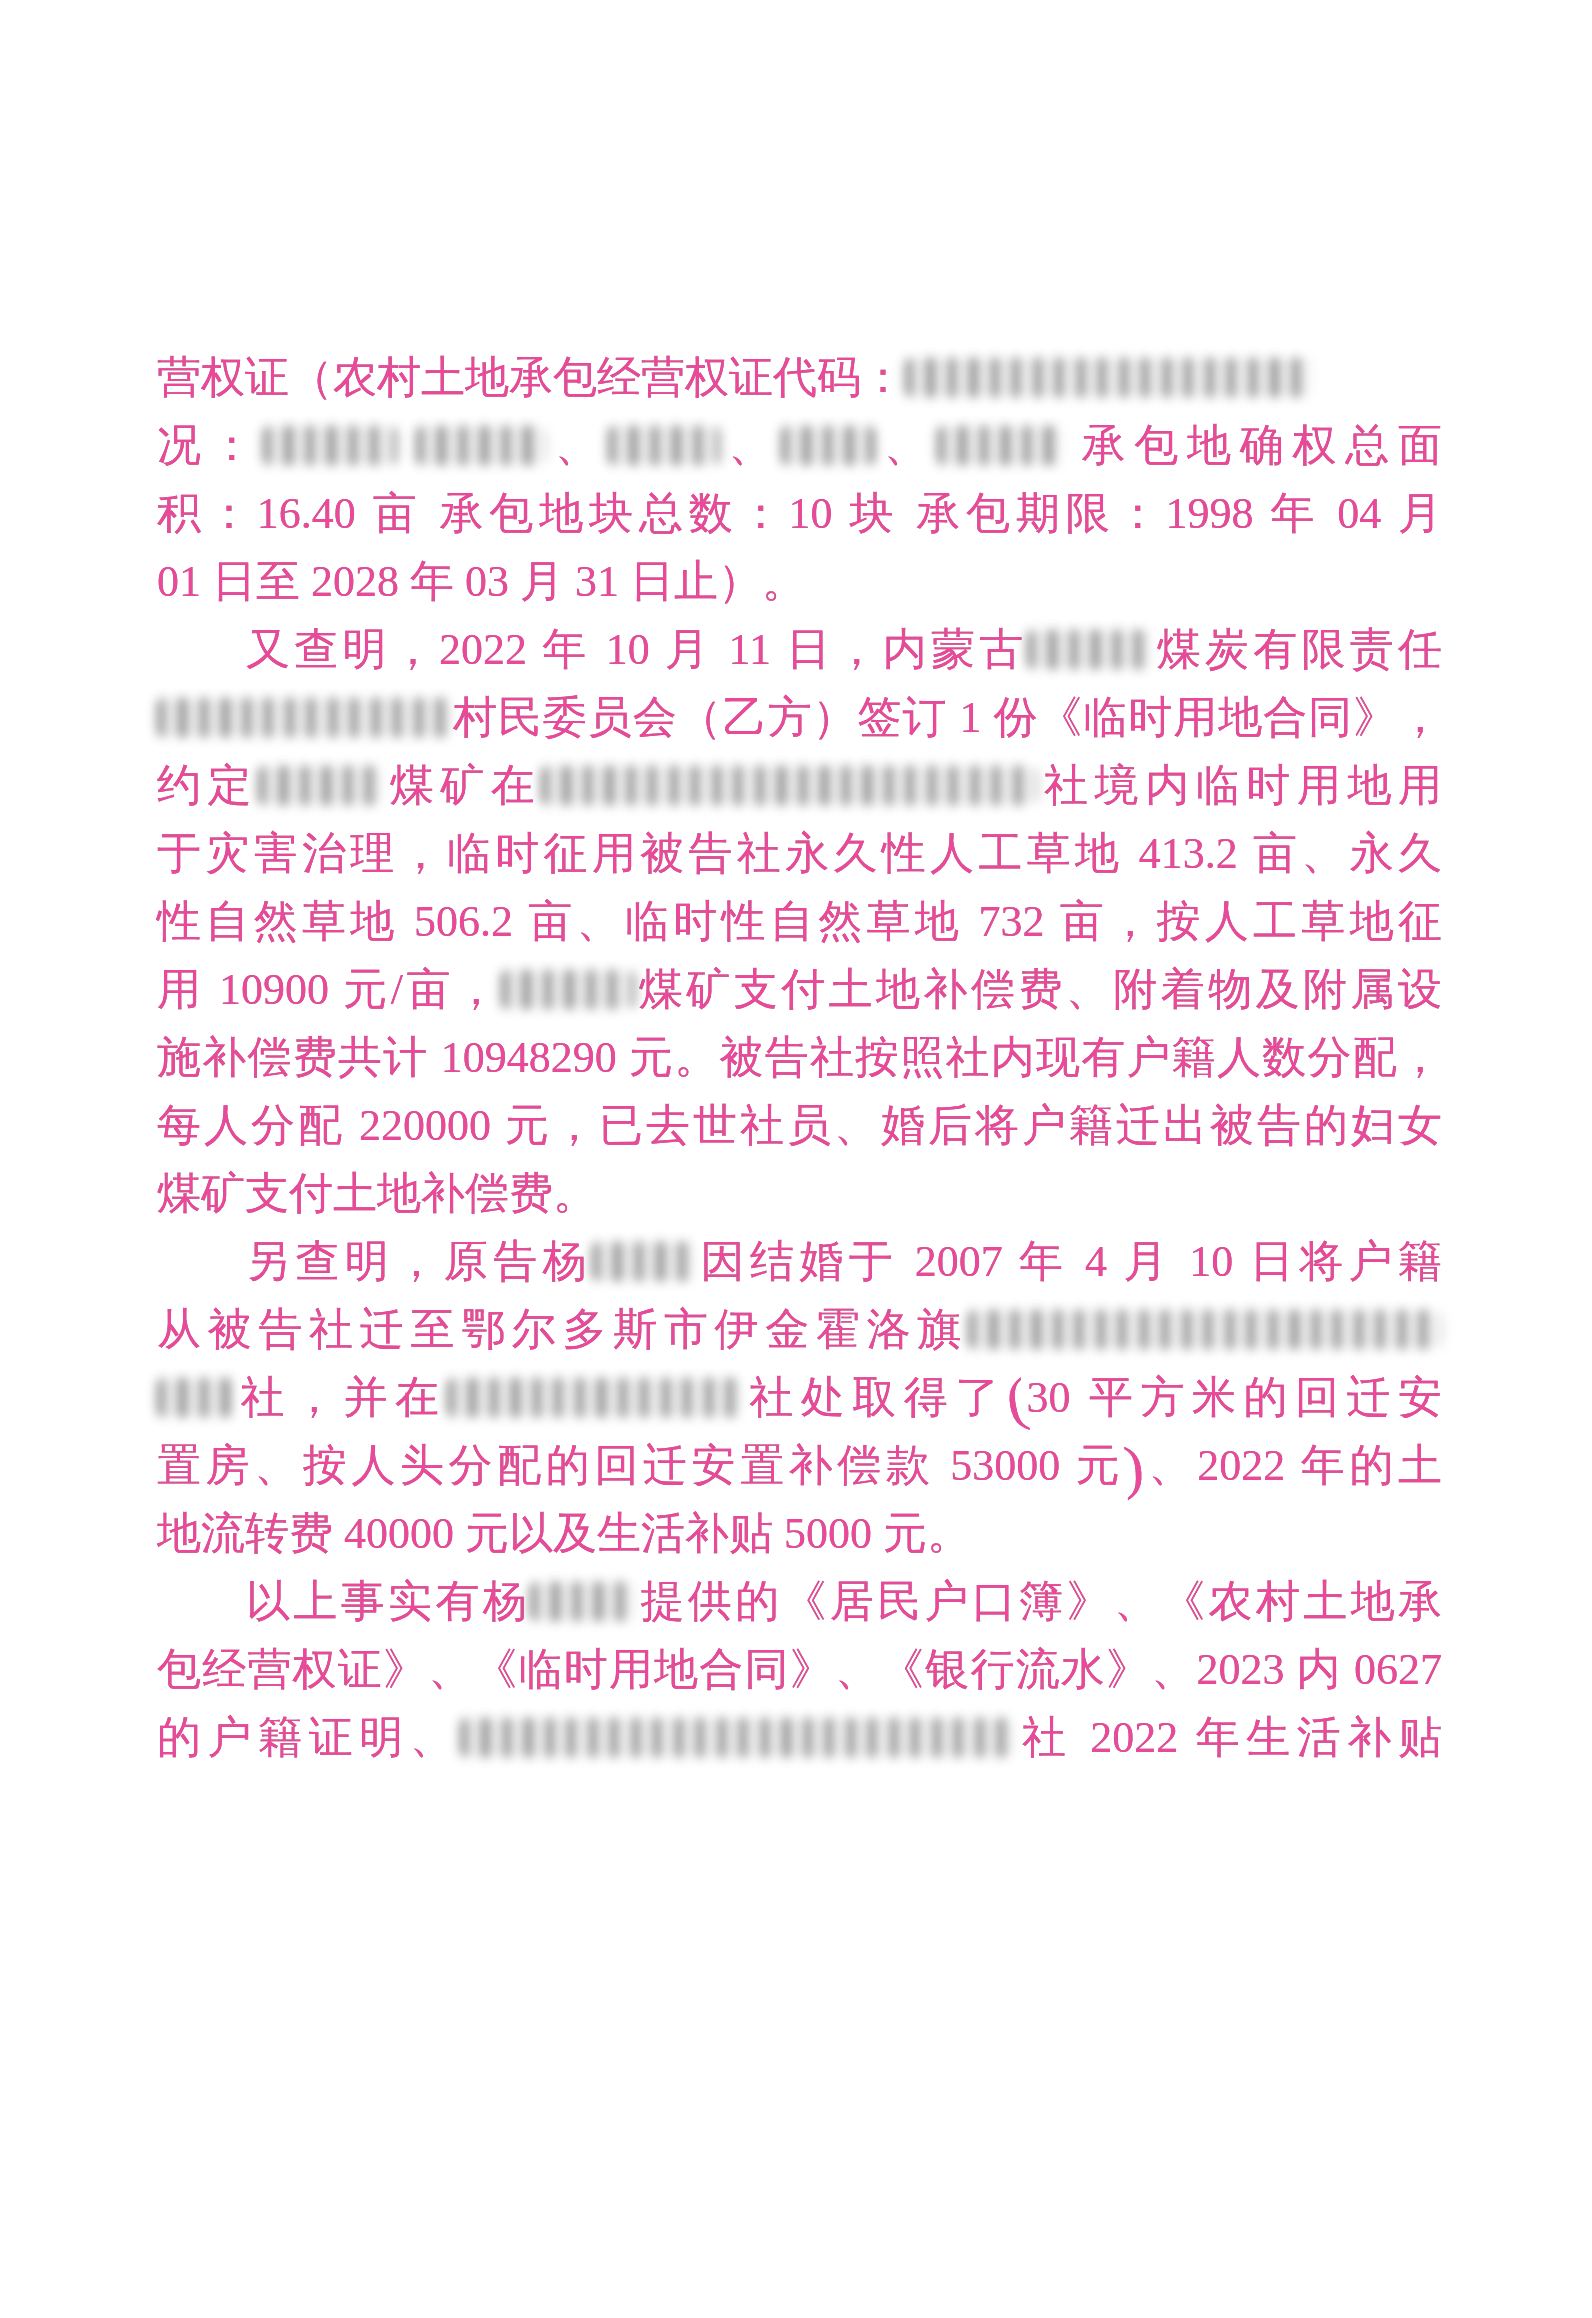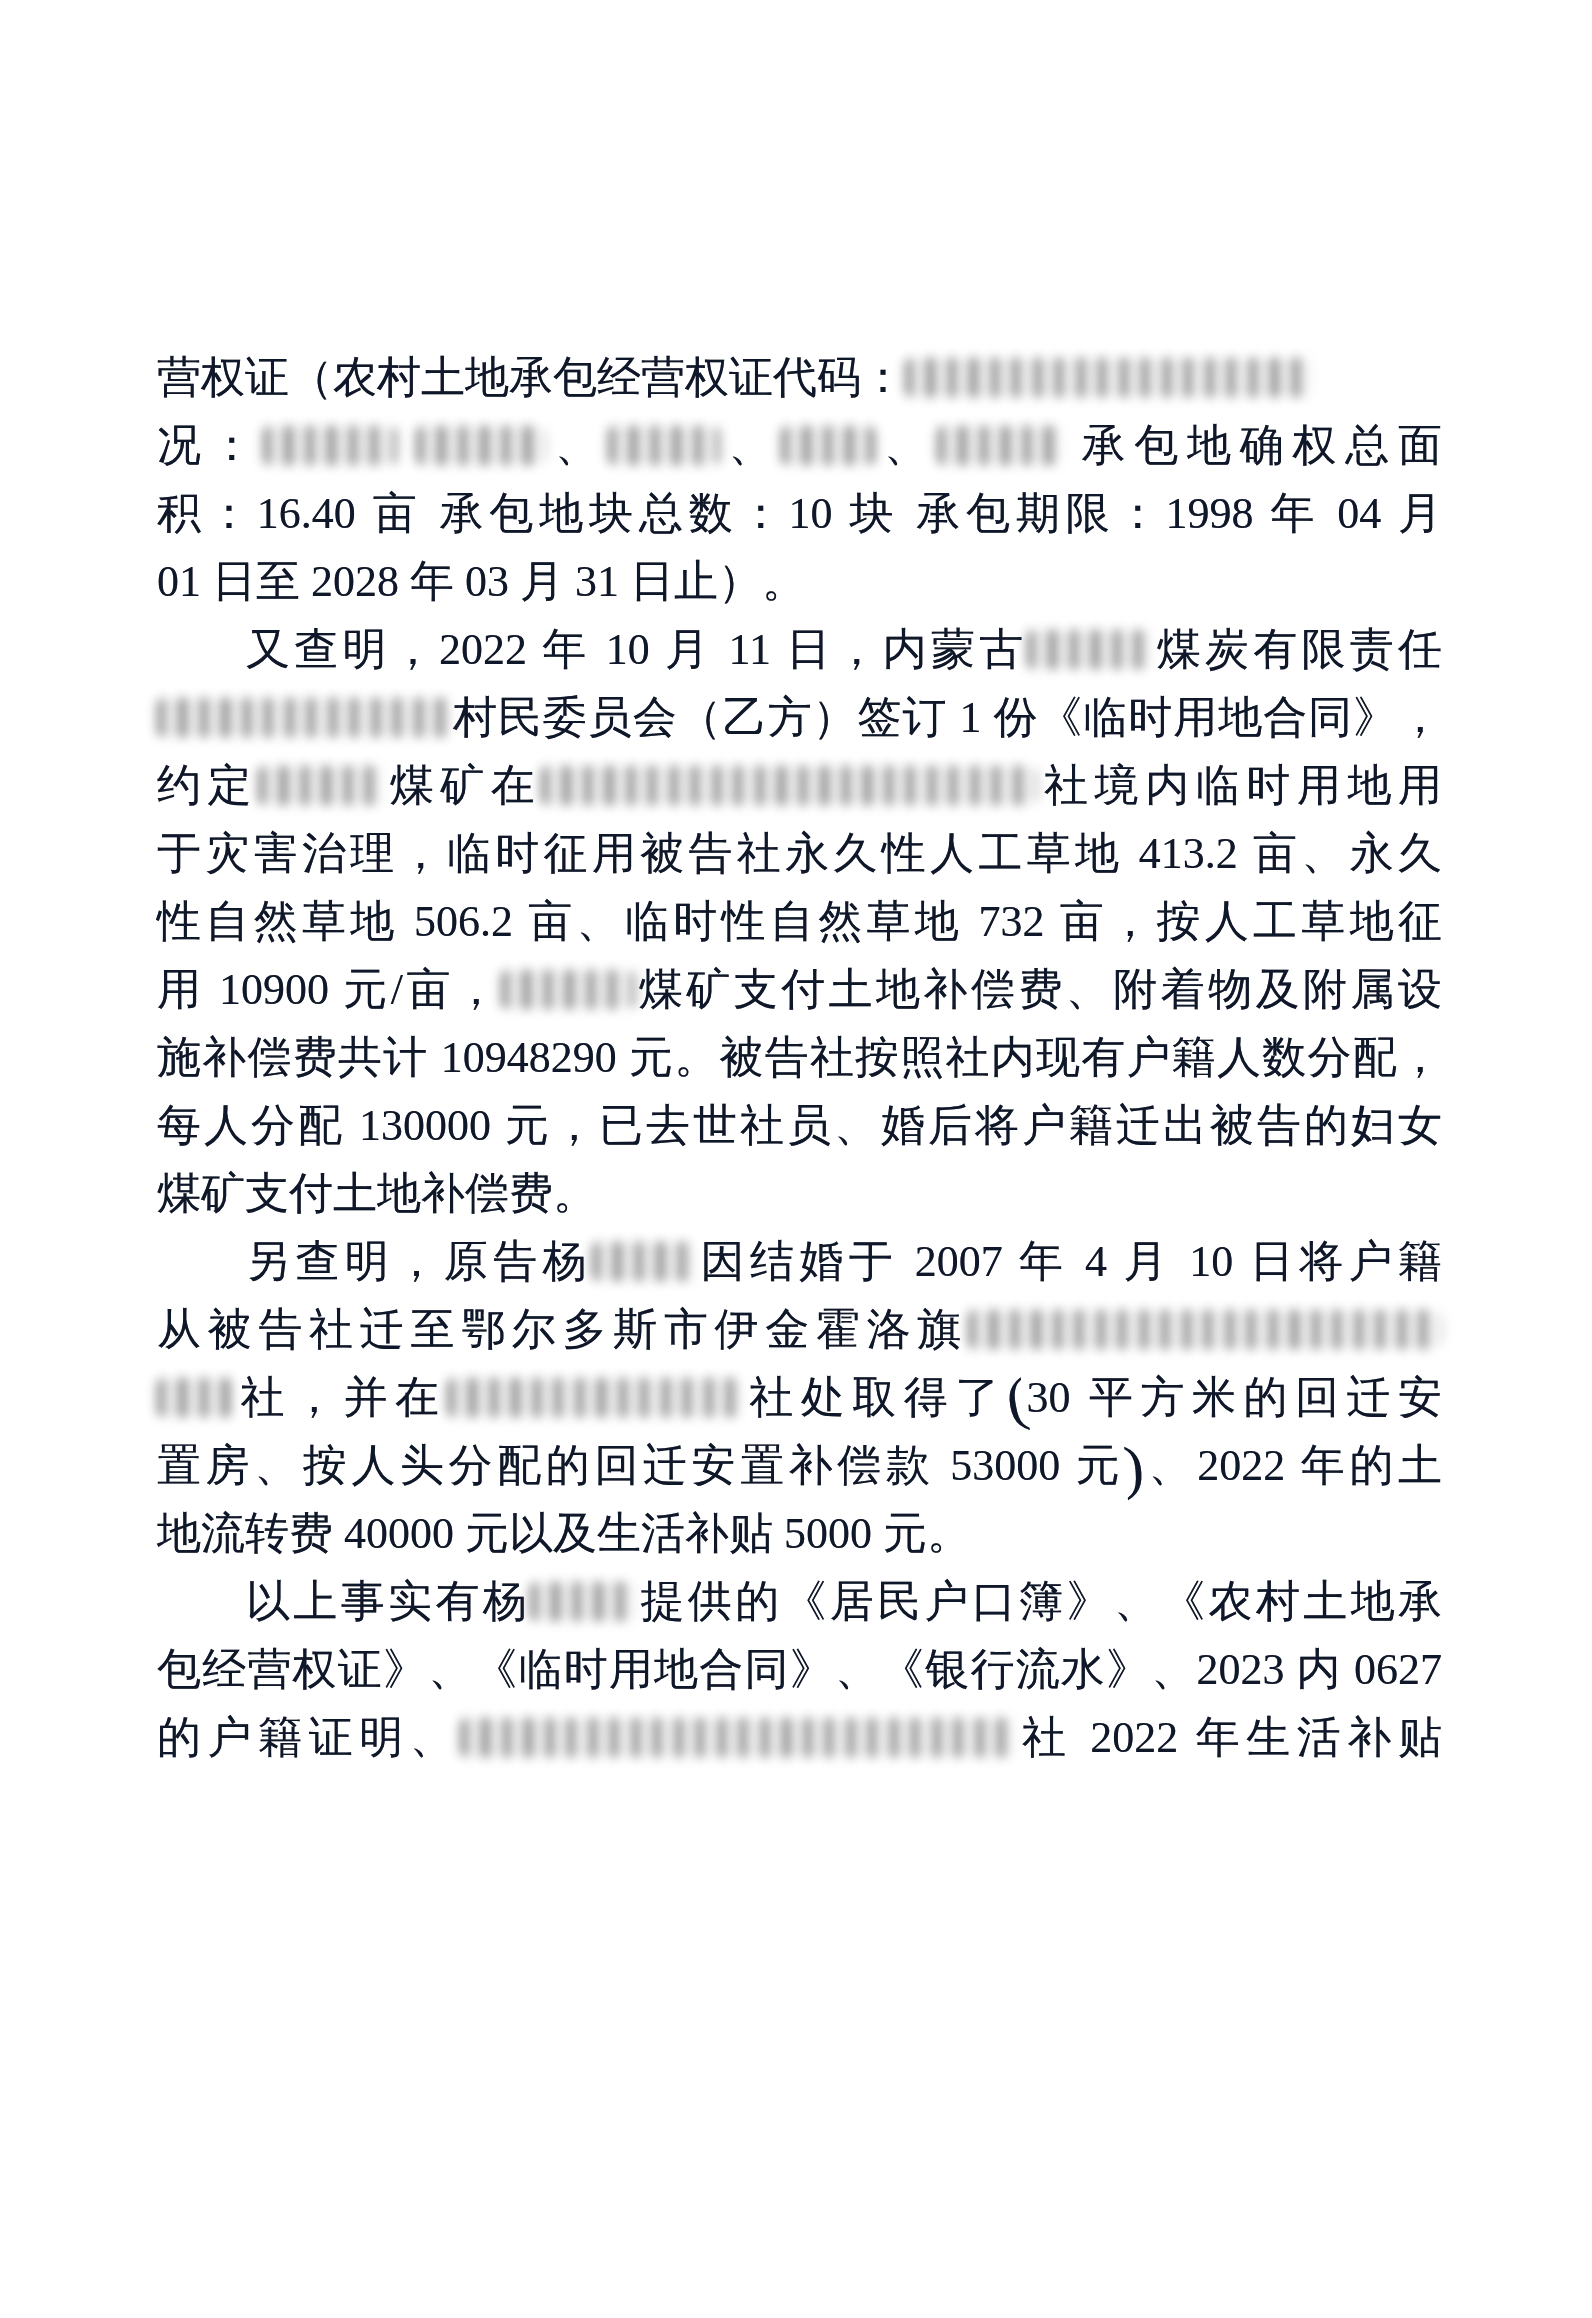--- a/index.html
+++ b/index.html
@@ -19,21 +19,21 @@
     left: 0; top: 0;
     width: 1592px;
     height: 2319px;
     background: #ffffff;
   }
   .doc-body {
     position: absolute;
     left: 157px;
     top: 344px;
     width: 1285px;
-    color: #0f172a;
+    color: #ec4899;
     font-size: 44px;
     letter-spacing: 0px;
     filter: blur(0.4px);
     text-shadow: 0 0 0.5px rgba(0,0,0,0.55);
   }
   .line {
     height: 68px;
     line-height: 68px;
     text-align: justify;
     text-align-last: left;
@@ -79,21 +79,21 @@
       <div class="line j"><span class="seg">况：</span><span class="redact" style="width: 134px;"></span><span class="seg"> </span><span class="redact" style="width: 130px;"></span><span class="seg">、</span><span class="redact" style="width: 112px;"></span><span class="seg">、</span><span class="redact" style="width: 94px;"></span><span class="seg">、</span><span class="redact" style="width: 125px;"></span><span class="seg"> 承包地确权总面</span></div>
       <div class="line j"><span class="seg">积：16.40 亩 承包地块总数：10 块 承包期限：1998 年 04 月</span></div>
       <div class="line"><span class="seg">01 日至 2028 年 03 月 31 日止）。</span></div>
       <div class="line j indent"><span class="seg">又查明，2022 年 10 月 11 日，内蒙古</span><span class="redact" style="width: 125px;"></span><span class="seg">煤炭有限责任</span></div>
       <div class="line j"><span class="redact" style="width: 295px;"></span><span class="seg">村民委员会（乙方）签订 1 份《临时用地合同》，</span></div>
       <div class="line j"><span class="seg">约定</span><span class="redact" style="width: 125px;"></span><span class="seg">煤矿在</span><span class="redact" style="width: 496px;"></span><span class="seg">社境内临时用地用</span></div>
       <div class="line j"><span class="seg">于灾害治理，临时征用被告社永久性人工草地 413.2 亩、永久</span></div>
       <div class="line j"><span class="seg">性自然草地 506.2 亩、临时性自然草地 732 亩，按人工草地征</span></div>
       <div class="line j"><span class="seg">用 10900 元/亩，</span><span class="redact" style="width: 134px;"></span><span class="seg">煤矿支付土地补偿费、附着物及附属设</span></div>
       <div class="line j"><span class="seg">施补偿费共计 10948290 元。被告社按照社内现有户籍人数分配，</span></div>
-      <div class="line j"><span class="seg">每人分配 130000 元，已去世社员、婚后将户籍迁出被告的妇女</span></div>
+      <div class="line j"><span class="seg">每人分配 220000 元，已去世社员、婚后将户籍迁出被告的妇女</span></div>
       <div class="line"><span class="seg">煤矿支付土地补偿费。</span></div>
       <div class="line j indent"><span class="seg">另查明，原告杨</span><span class="redact" style="width: 103px;"></span><span class="seg">因结婚于 2007 年 4 月 10 日将户籍</span></div>
       <div class="line j"><span class="seg">从被告社迁至鄂尔多斯市伊金霍洛旗</span><span class="redact" style="width: 474px;"></span></div>
       <div class="line j"><span class="redact" style="width: 76px;"></span><span class="seg">社，并在</span><span class="redact" style="width: 295px;"></span><span class="seg">社处取得了</span><span class="hand-paren p-open">(</span><span class="seg">30 平方米的回迁安</span></div>
       <div class="line j"><span class="seg">置房、按人头分配的回迁安置补偿款 53000 元</span><span class="hand-paren p-close">)</span><span class="seg">、2022 年的土</span></div>
       <div class="line"><span class="seg">地流转费 40000 元以及生活补贴 5000 元。</span></div>
       <div class="line j indent"><span class="seg">以上事实有杨</span><span class="redact" style="width: 107px;"></span><span class="seg">提供的《居民户口簿》、《农村土地承</span></div>
       <div class="line j"><span class="seg">包经营权证》、《临时用地合同》、《银行流水》、2023 内 0627</span></div>
       <div class="line j"><span class="seg">的户籍证明、</span><span class="redact" style="width: 555px;"></span><span class="seg">社 2022 年生活补贴</span></div>
     </div>

